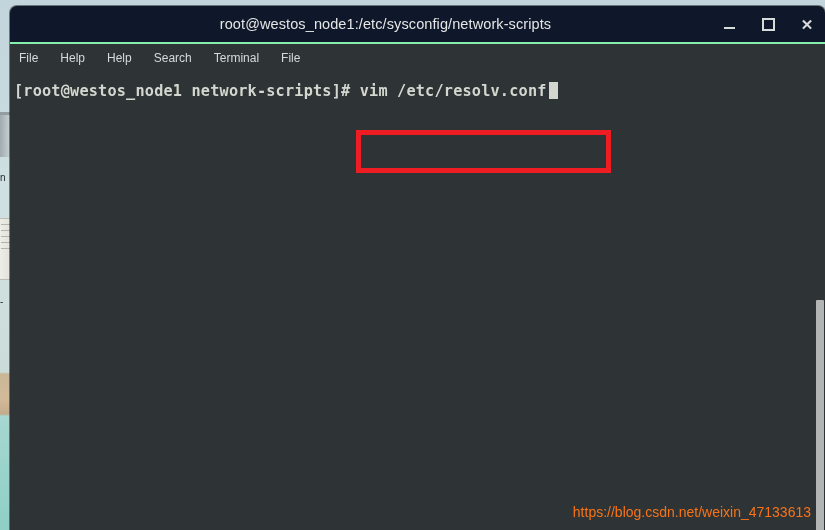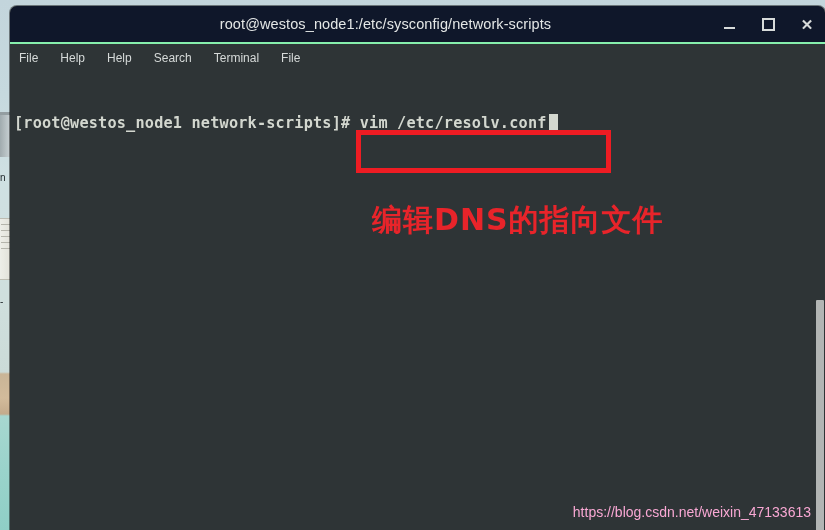--- a/index.html
+++ b/index.html
@@ -173,21 +173,20 @@
   #prompt-line {
     position: absolute;
     left: 4px;
     top: 8px;
     white-space: nowrap;
     font-size: 15.2px;
     line-height: 22px;
     color: #d3d7cf;
     font-weight: bold;
     letter-spacing: .2px;
-    margin-top: 32px;
   }
   #cursor-block {
     display: inline-block;
     width: 9px;
     height: 17px;
     background: #d3d7cf;
     vertical-align: -3px;
     margin-left: 2px;
   }
 
@@ -214,21 +213,21 @@
     color: #e8242a;
     letter-spacing: 1px;
     white-space: nowrap;
   }
 
   
   #watermark {
     position: absolute;
     right: 14px;
     bottom: 12px;
-    color: #f9a8d4;
+    color: #f97316;
     font-size: 14px;
     font-family: "Liberation Sans", sans-serif;
     white-space: nowrap;
   }
 
   
   #scrollbar-track {
     position: absolute;
     right: 0;
     top: 0;
@@ -287,21 +286,20 @@
     <div class="menu-item">Terminal</div>
     <div class="menu-item">File</div>
   </div>
 
   <div id="terminal-body">
 
     <div id="prompt-line"><span>[root@westos_node1 network-scripts]# vim /etc/resolv.conf</span><span id="cursor-block"></span></div>
 
     <div id="command-highlight-box"></div>
 
-    <div id="annotation-text">编辑DNS的指向文件</div>
 
     <div id="watermark">https://blog.csdn.net/weixin_47133613</div>
 
     <div id="scrollbar-track">
       <div id="scrollbar-thumb"></div>
     </div>
 
   </div>
 </div>
 

